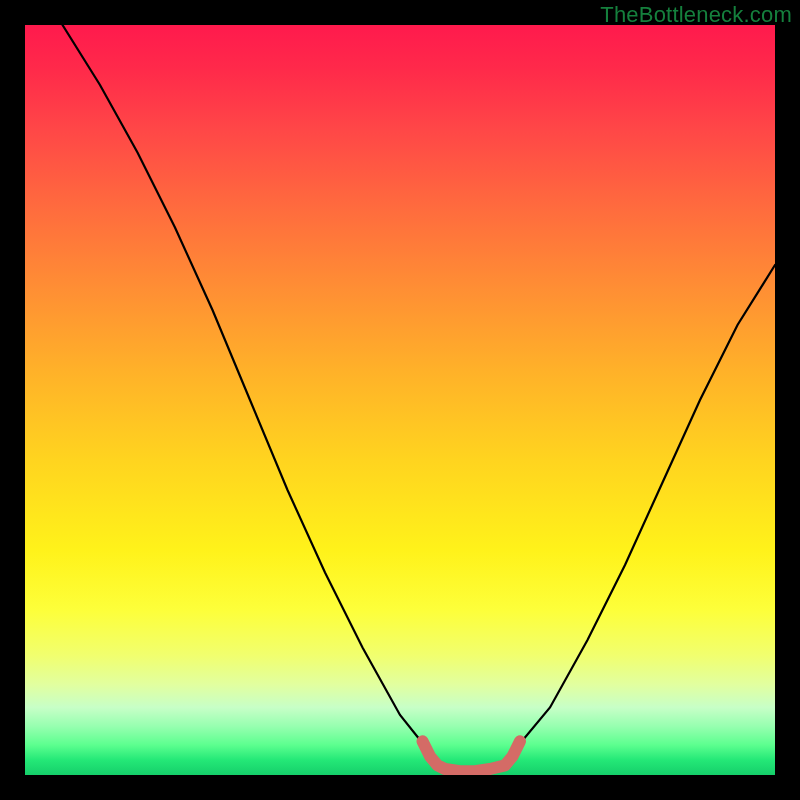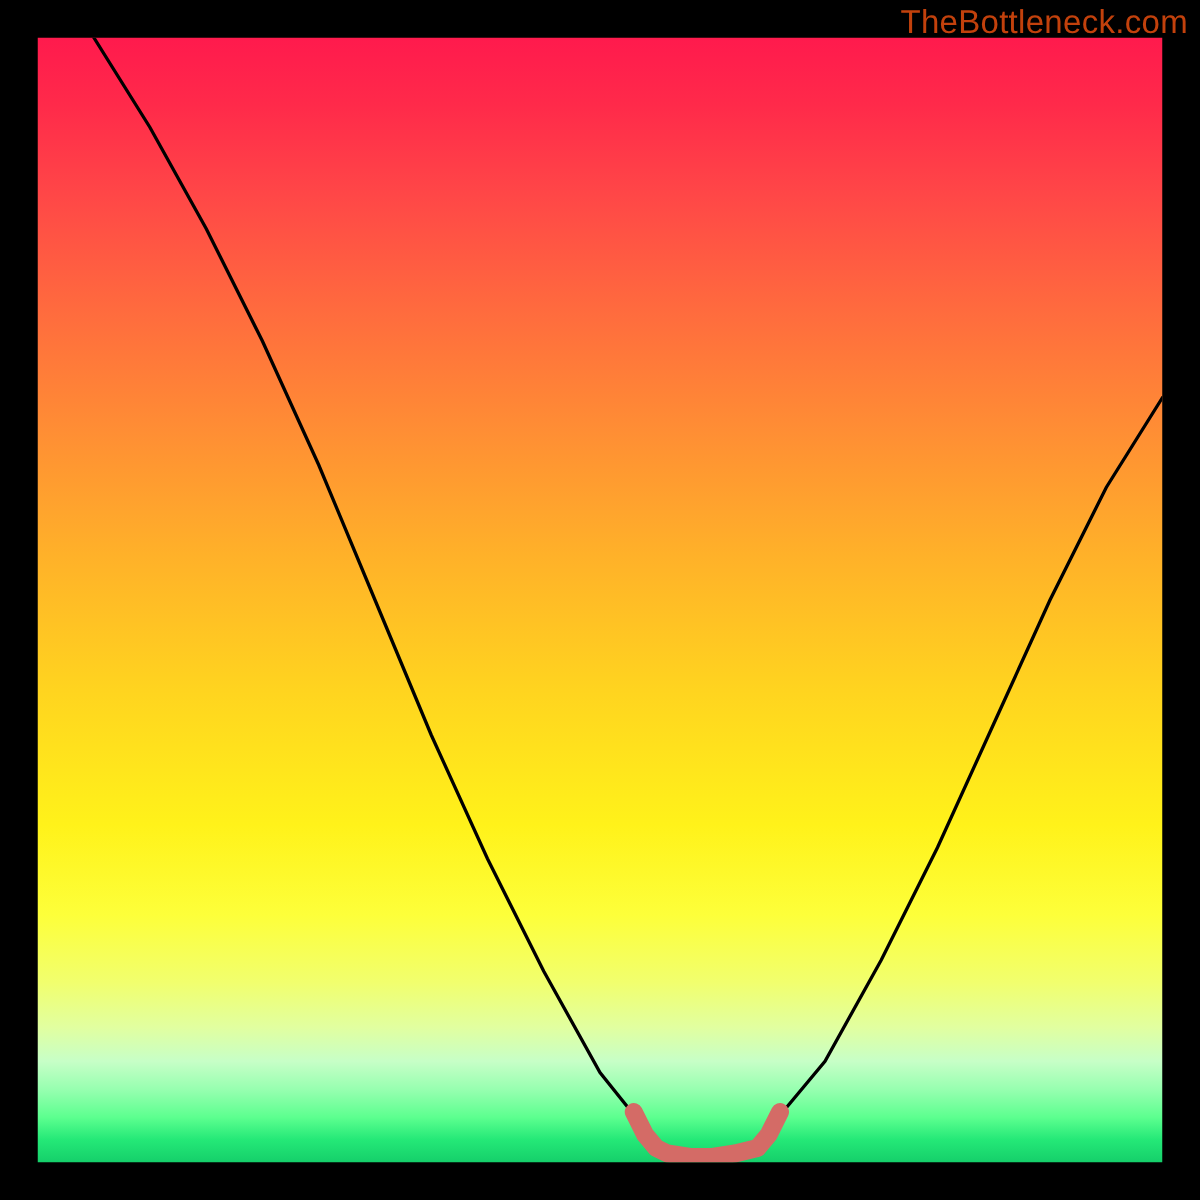--- a/index.html
+++ b/index.html
@@ -55,21 +55,21 @@
     position: absolute;
     left: 0;
     top: 0;
     width: 750px;
     height: 750px;
   }
   .watermark {
     position: absolute;
     top: 2px;
     right: 8px;
-    color: #c2410c;
+    color: #15803d;
     font-size: 22px;
     font-weight: 500;
     letter-spacing: 0.2px;
     user-select: none;
   }
 </style>
 </head>
 <body>
 
 <div class="stage">

